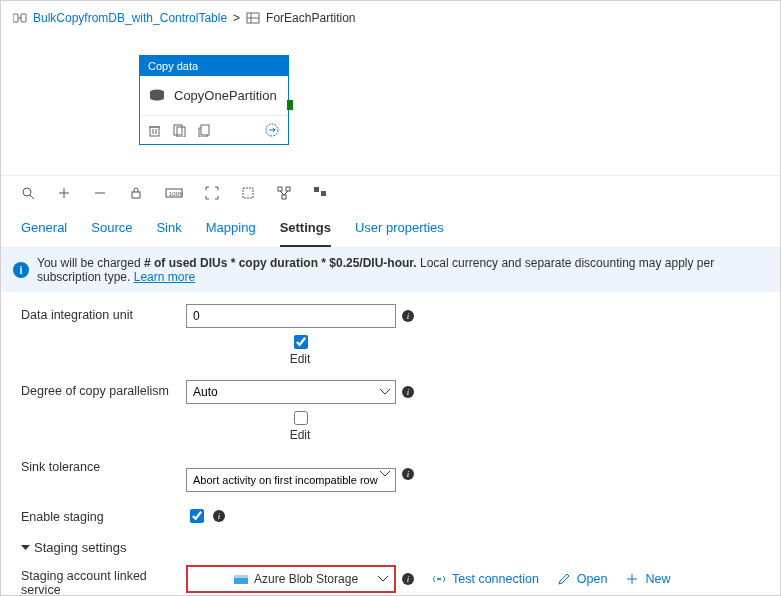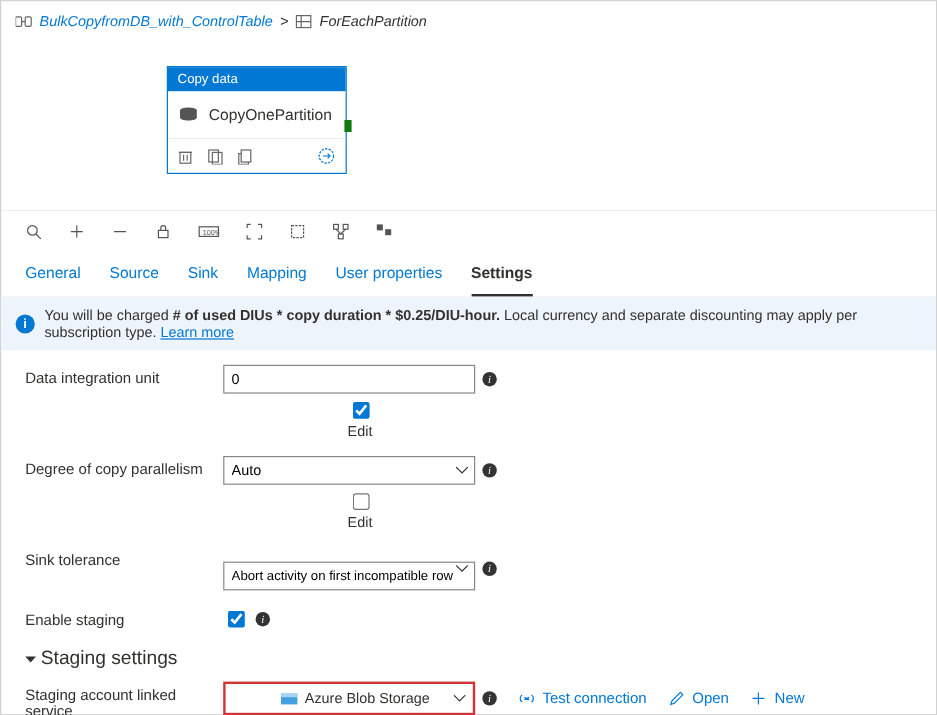--- a/index.html
+++ b/index.html
@@ -1,18 +1,18 @@
 <!DOCTYPE html>
 <html><head>
 <meta charset="utf-8">
 <style>
   * { box-sizing: border-box; font-family: "Segoe UI", Arial, sans-serif; }
   body { margin:0; padding:0; background:#fff; width:781px; font-size:12px; color:#323130; }
   .container { border:1px solid #d1d1d1; width:781px; height:596px; position:relative; }
-  .breadcrumb { display:flex; align-items:center; gap:6px; padding:10px 12px; font-size:12px;font-style:italic; }
+  .breadcrumb { display:flex; align-items:center; gap:6px; padding:10px 12px; font-size:12px; }
   .breadcrumb a { color:#0078d4; text-decoration:none; }
   .bc-icon { color:#666; display:inline-flex; }
   .canvas { padding:20px 0 30px 110px;margin-left:28px; }
   .activity-card { width:150px; border:1px solid #0078d4; background:#fff; position:relative; }
   .activity-header { background:#0078d4; color:#fff; font-size:11px; padding:4px 8px; }
   .activity-body { display:flex; align-items:center; gap:8px; padding:12px 8px; font-size:13px; }
   .activity-footer { display:flex; gap:12px; padding:6px 8px; border-top:1px solid #eee; align-items:center;}
   .activity-footer .spacer { flex:1; }
   .connector-dot { position:absolute; right:-5px; top:50%; width:6px; height:10px; background:#107c10; }
   .toolbar { display:flex; gap:22px; padding:10px 20px; border-top:1px solid #eee; align-items:center; color:#555; }
@@ -28,21 +28,21 @@
   .label  { width:165px; padding-top:4px; font-size:12.5px; }
   .label.tight { width:165px; }
   .field-col { display:flex; flex-direction:column; gap:2px; }
   .input-text { border:1px solid #8a8886; height:24px; width:210px; padding:0 6px; font-size:12px; }
   .checkbox { width:14px; height:14px; vertical-align:middle; accent-color:#0078d4;}
   .edit-line { display:flex; align-items:center; gap:0; font-size:12px; padding-top:2px;flex-direction:column; }
   .info-dot { width:12px; height:12px; border-radius:50%; background:#333; color:#fff; font-size:9px; font-style:italic; font-family:Georgia,serif; display:inline-flex; align-items:center; justify-content:center; margin-left:6px; }
   .inline-flex { display:flex; align-items:center; }
   .select-wrap { position:relative; width:210px; }
   .select-wrap .caret { position:absolute; right:6px; top:50%; transform:translateY(-50%); pointer-events:none; }
-  .collapse-header { display:flex; align-items:center; gap:4px; font-size:16px; margin:6px 0 10px 0;}
+  .collapse-header { display:flex; align-items:center; gap:4px; font-size:13px; margin:6px 0 10px 0;}
   .red-box { border:2px solid #d13438;padding-left:40px; }
   .linked-svc-row { display:flex; align-items:center; gap:18px; }
   .link-btn { color:#0078d4; display:flex; align-items:center; gap:6px; font-size:12.5px; cursor:pointer; }
   .browse-btn { border:1px solid #0078d4; color:#be185d; padding:4px 14px; font-size:13px; background:#fff; margin-left:14px; cursor:pointer; }
   svg { display:block; }
   .muted-input { color:#777; }
 </style>
 </head>
 <body>
 <div class="container">
@@ -167,22 +167,22 @@
           <rect x="8" y="5" width="5" height="5" fill="#555"></rect>
         </svg>
       </span>
 </div>
 
 <div class="tabs">
   <div class="tab">General</div>
   <div class="tab">Source</div>
   <div class="tab">Sink</div>
   <div class="tab">Mapping</div>
+  <div class="tab active">Settings</div>
   <div class="tab">User properties</div>
-  <div class="tab active">Settings</div>
 </div>
 
 <div class="info-bar">
   <span class="info-icon">i</span>
   <span>
     <span>You will be charged </span><b># of used DIUs * copy duration * $0.25/DIU-hour.</b><span> Local currency and separate discounting may apply per subscription type. </span><a href="#">Learn more</a>
   </span>
 </div>
 
 <div class="form">

